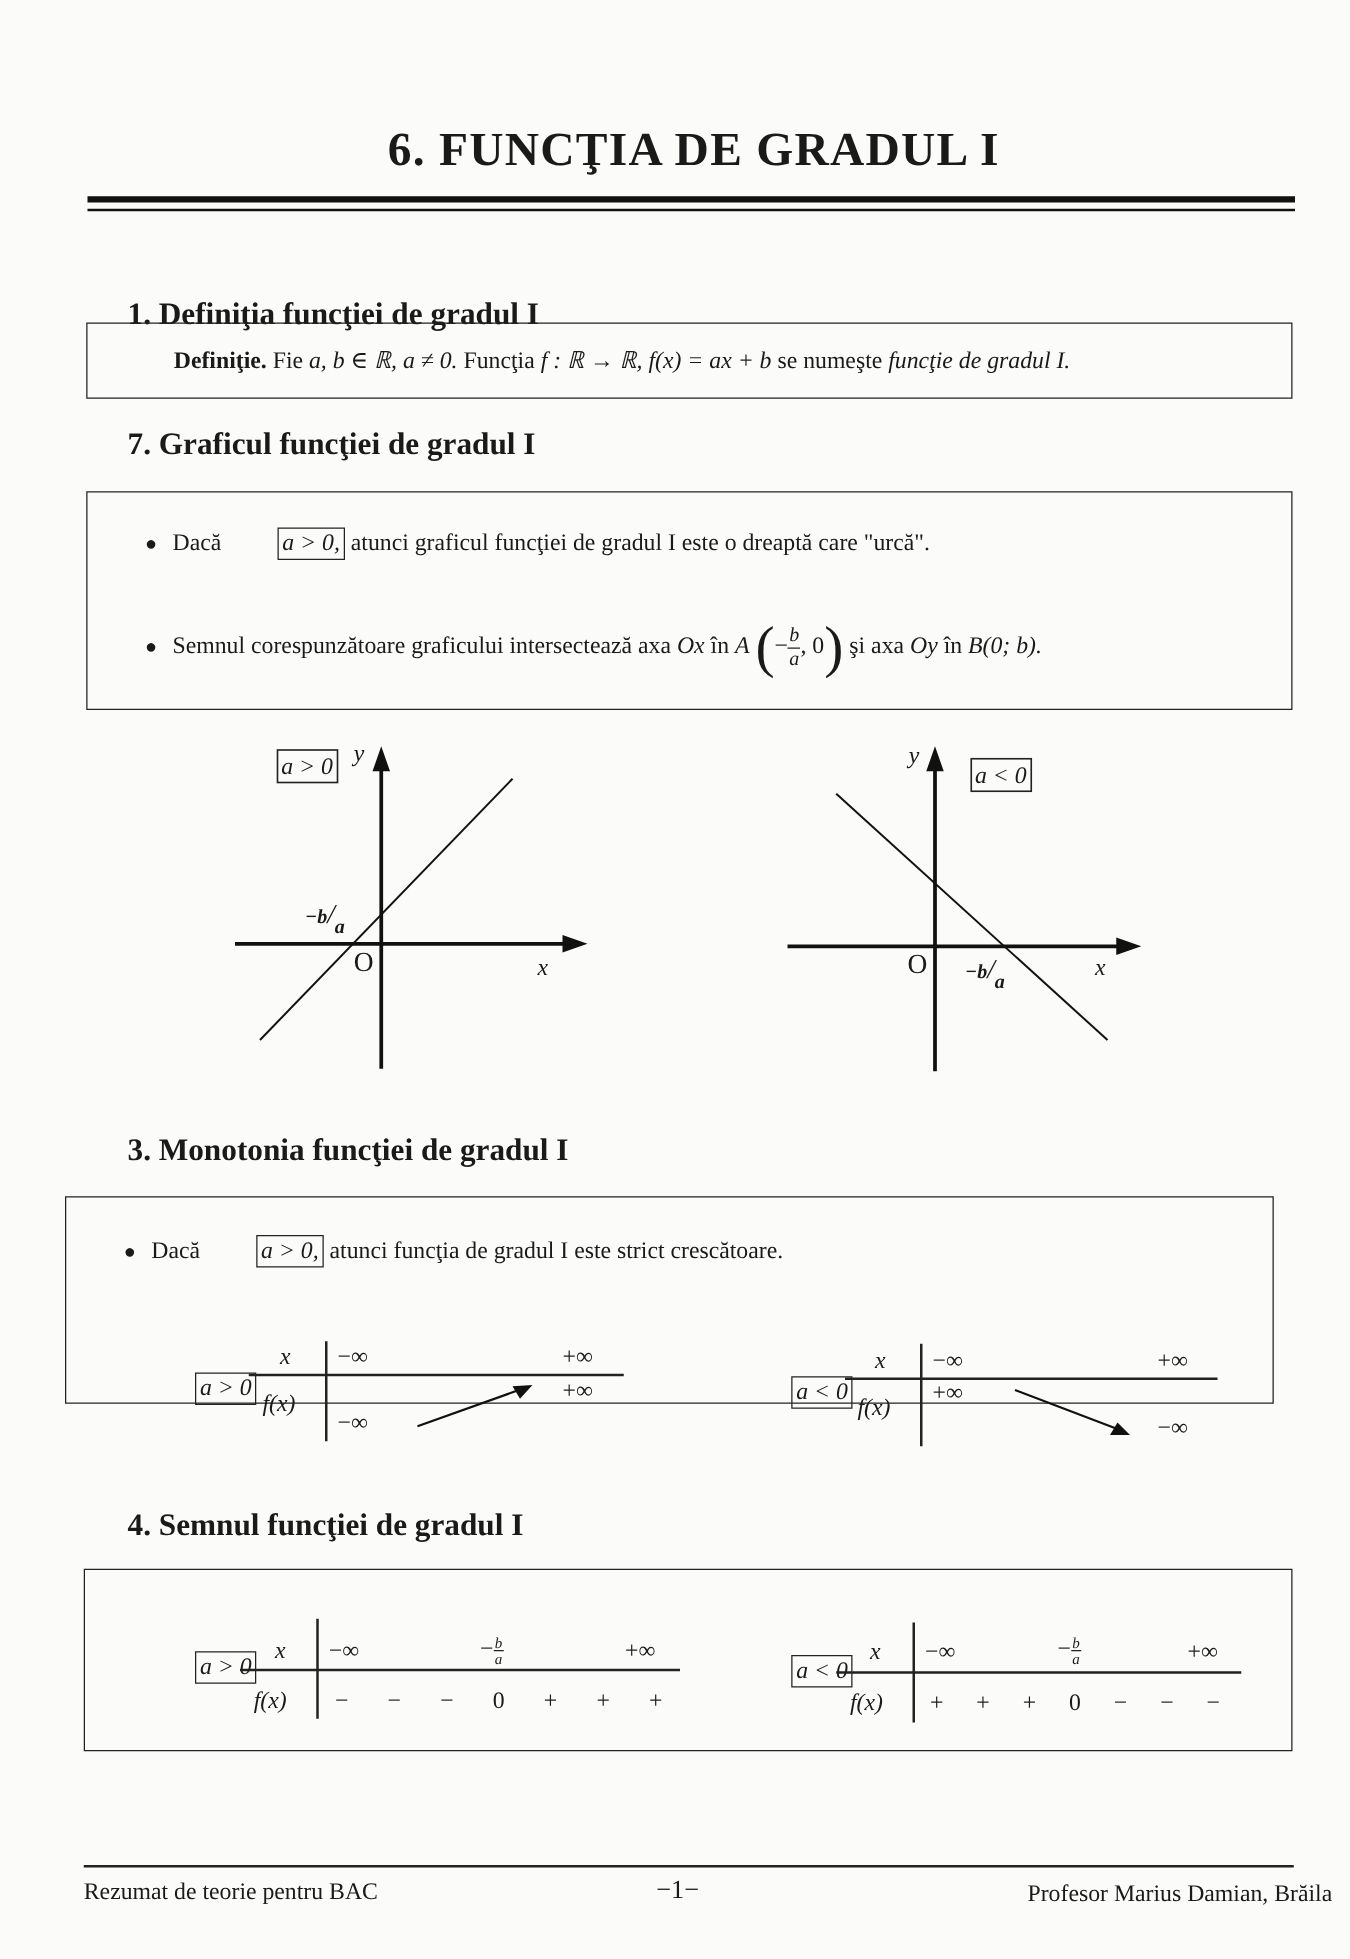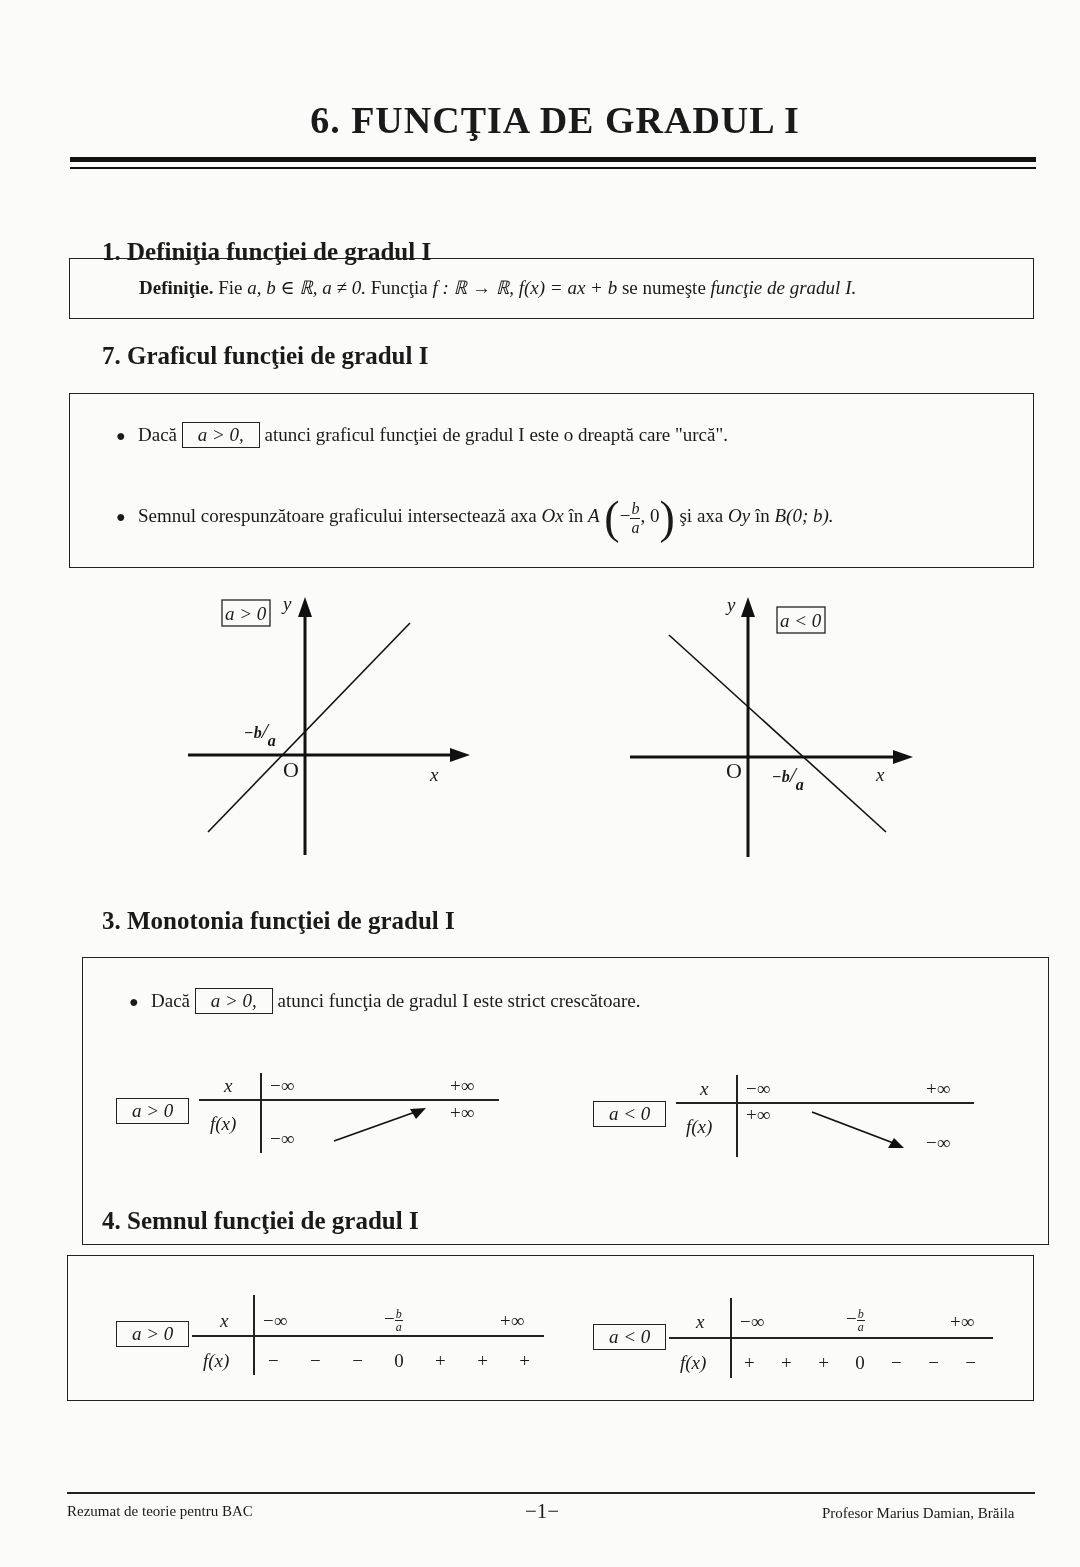--- a/index.html
+++ b/index.html
@@ -14,28 +14,28 @@
     font-size:38px; font-weight:bold; letter-spacing:1px;
   }
   .rule-thick { left:70px; width:966px; top:157px; height:5px; background:#111; }
   .rule-thin  { left:70px; width:966px; top:167px; height:2px; background:#111; }
   .section-h { font-size:25px; font-weight:bold; }
   .box {
     border:1.6px solid #222; box-sizing:border-box; background:transparent;
   }
   .txt { font-size:19px; white-space:nowrap; }
   .it { font-style:italic; }
-  .bx { border:1.3px solid #222; padding:0 15px; display:inline-block; line-height:24px; }
+  .bx { border:1.3px solid #222; padding:0 3px; display:inline-block; line-height:24px;margin-left:40px; }
   .bullet { display:inline-block; width:22px; text-align:left; font-size:16px; }
   .lab { font-size:19px; white-space:nowrap; }
   .tbl-line { background:#222; }
   .frac { display:inline-flex; flex-direction:column; align-items:center; font-size:12px; line-height:12px; vertical-align:middle; font-style:italic; }
   .frac .num { border-bottom:1px solid #222; padding:0 1px; }
   .bigparen { font-size:46px; font-weight:100; vertical-align:middle; line-height:40px; }
-  .footer { font-size:15px; white-space:nowrap; }
+  .footer { font-size:19px; white-space:nowrap; }
 </style>
 </head>
 <body>
 
 <div class="abs title">6. FUNCŢIA DE GRADUL I</div>
 <div class="abs rule-thick"></div>
 <div class="abs rule-thin"></div>
 
 <div class="abs section-h" style="left:102px; top:210px;margin-top:28px;">1. Definiţia funcţiei de gradul I</div>
 <div class="abs box" style="left:69px; top:258px; width:965px; height:61px;">
@@ -87,21 +87,21 @@
 </svg>
 <div class="abs lab it" style="left:780px; top:610px;">a &lt; 0</div>
 <div class="abs lab it" style="left:727px; top:594px;">y</div>
 <div class="abs lab it" style="left:876px; top:764px;">x</div>
 <div class="abs lab" style="left:726px; top:758px; font-size:22px;">O</div>
 <div class="abs lab it" style="left:772px; top:762px; font-weight:bold; font-size:16px;">
   <span>−</span><span>b</span><span style="font-size:22px;font-weight:normal;">/</span><span style="position:relative; top:8px;">a</span>
 </div>
 
 <div class="abs section-h" style="left:102px; top:907px;">3. Monotonia funcţiei de gradul I</div>
-<div class="abs box" style="left:82px; top:957px; width:967px; height:288px;">
+<div class="abs box" style="left:52px; top:957px; width:967px; height:166px;">
   <div class="abs txt" style="left:46px; top:30px;">
     <span class="bullet">●</span><span>Dacă</span>
     <span class="bx it">a &gt; 0,</span>
     <span>atunci funcţia de gradul I este strict crescătoare.</span>
   </div>
 </div>
 
 <div class="abs bx it lab" style="left:116px; top:1098px;">a &gt; 0</div>
 <div class="abs lab it" style="left:224px; top:1075px;">x</div>
 <div class="abs lab it" style="left:210px; top:1113px;">f(x)</div>

